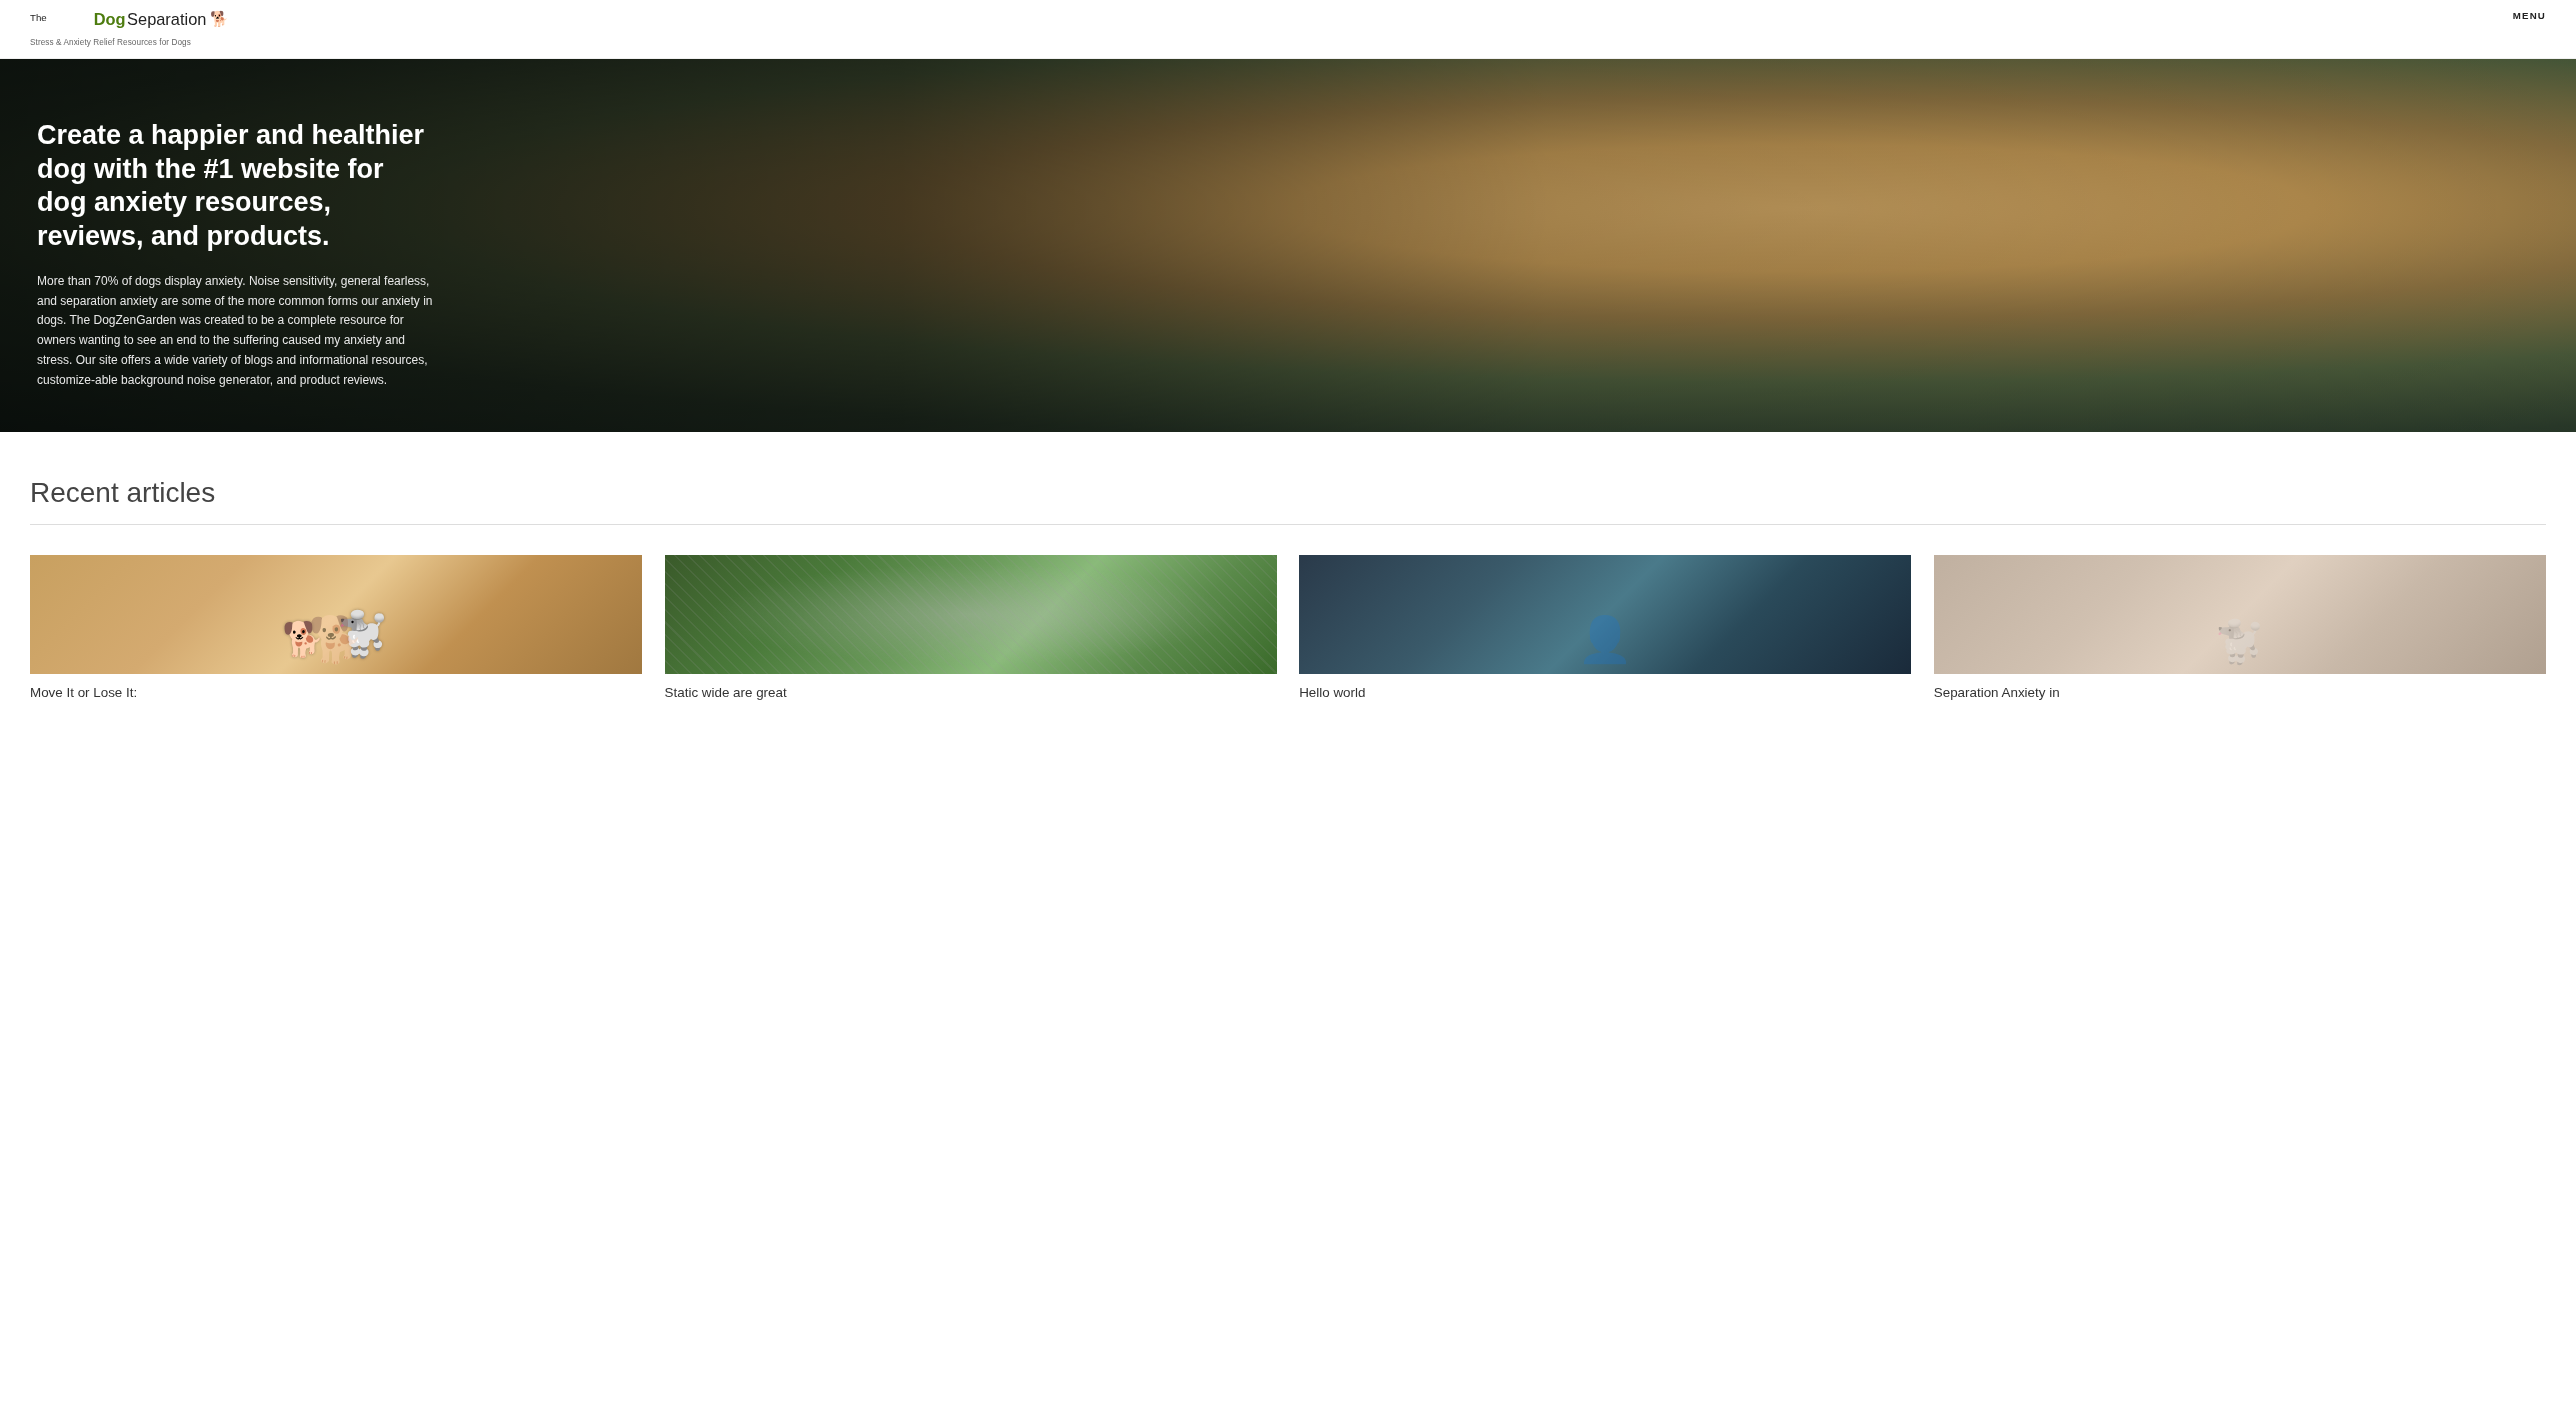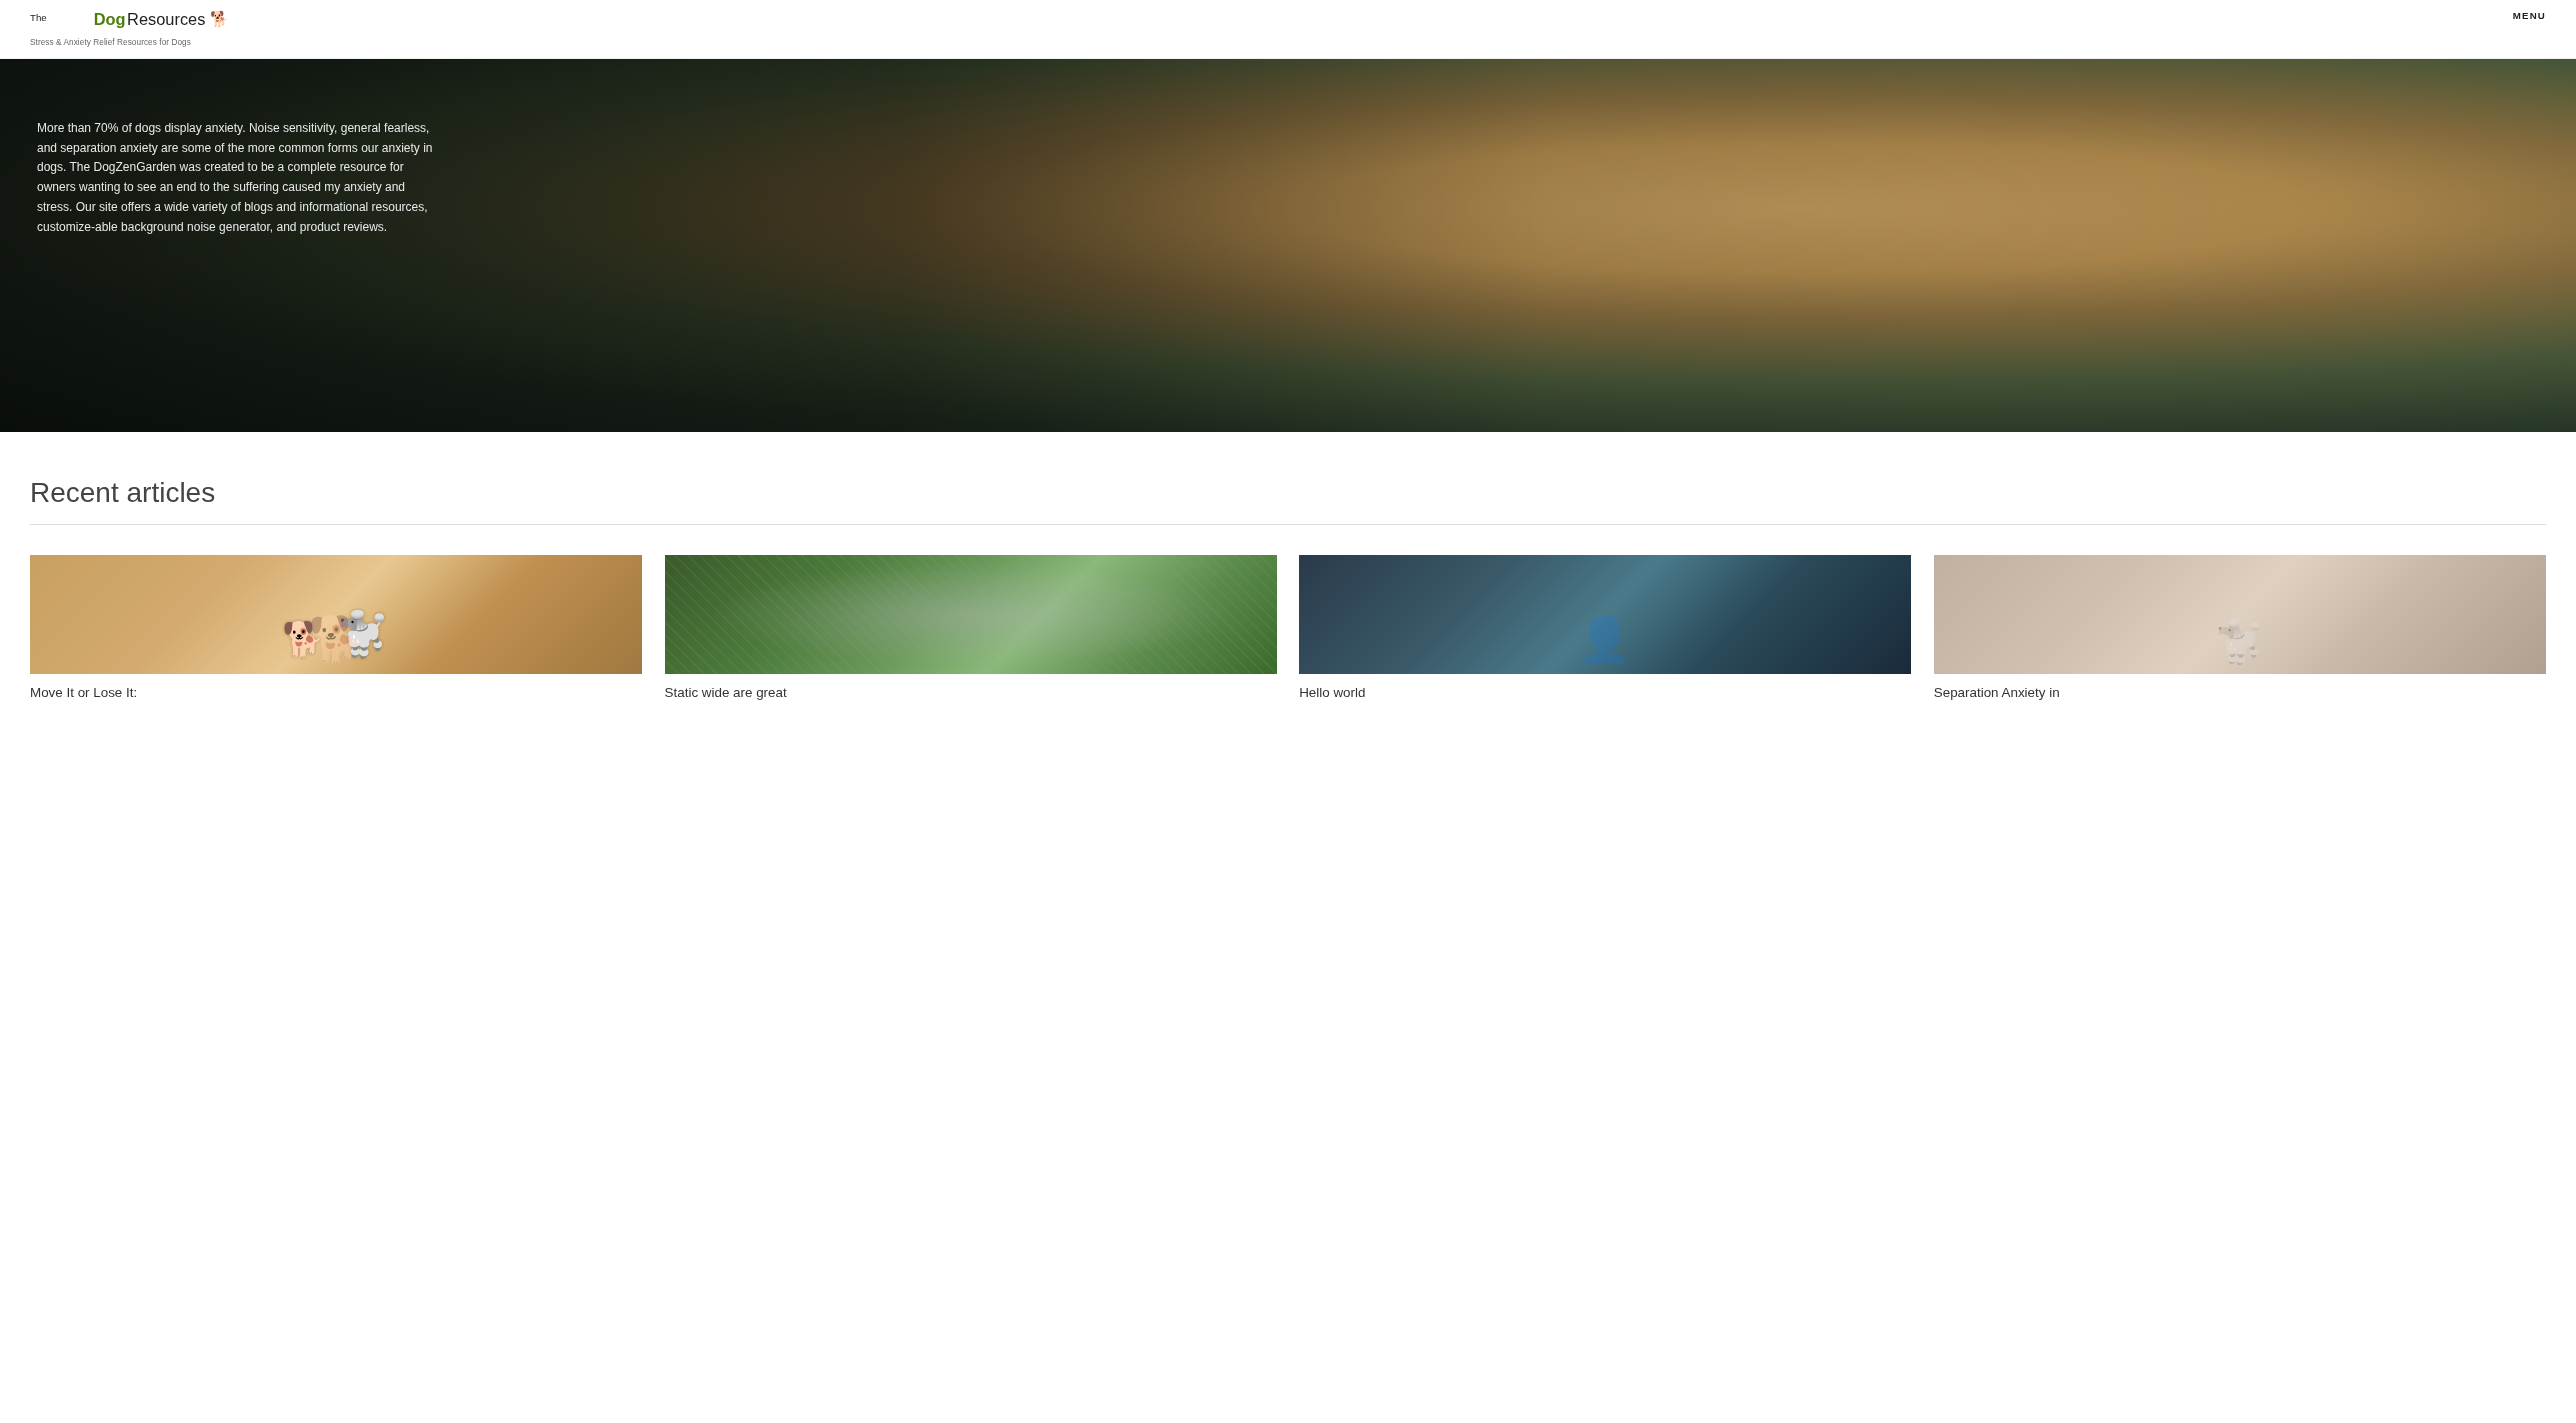--- a/index.html
+++ b/index.html
@@ -286,32 +286,33 @@
     }
   </style>
 </head>
 <body>
 
 <header>
   <div class="logo-block">
     <div class="logo-top">
       <span class="logo-the">The</span>
       <span class="logo-dog">Dog</span>
-        <span class="logo-zen-garden">Resources</span>
+        <span class="logo-zen-garden">Separation</span>
       <span class="logo-icon">🐕</span>
     </div>
     <div class="logo-tagline">Stress &amp; Anxiety Relief Resources for Dogs</div>
   </div>
   <button class="menu-button">MENU</button>
 </header>
 
 <section class="hero">
   <div class="hero-photo-sim"></div>
   <div class="hero-overlay"></div>
   <div class="hero-content">
+    <h1 class="hero-title">Create a happier and healthier dog with the #1 website for dog anxiety resources, reviews, and products.</h1>
     <p class="hero-description">More than 70% of dogs display anxiety. Noise sensitivity, general fearless, and separation anxiety are some of the more common forms our anxiety in dogs. The DogZenGarden was created to be a complete resource for owners wanting to see an end to the suffering caused my anxiety and stress. Our site offers a wide variety of blogs and informational resources, customize-able background noise generator, and product reviews.</p>
   </div>
 </section>
 
 <section class="recent-section">
   <h2 class="recent-title">Recent articles</h2>
   <hr class="recent-divider">
   <div class="articles-grid">
 
     <div class="article-card">

